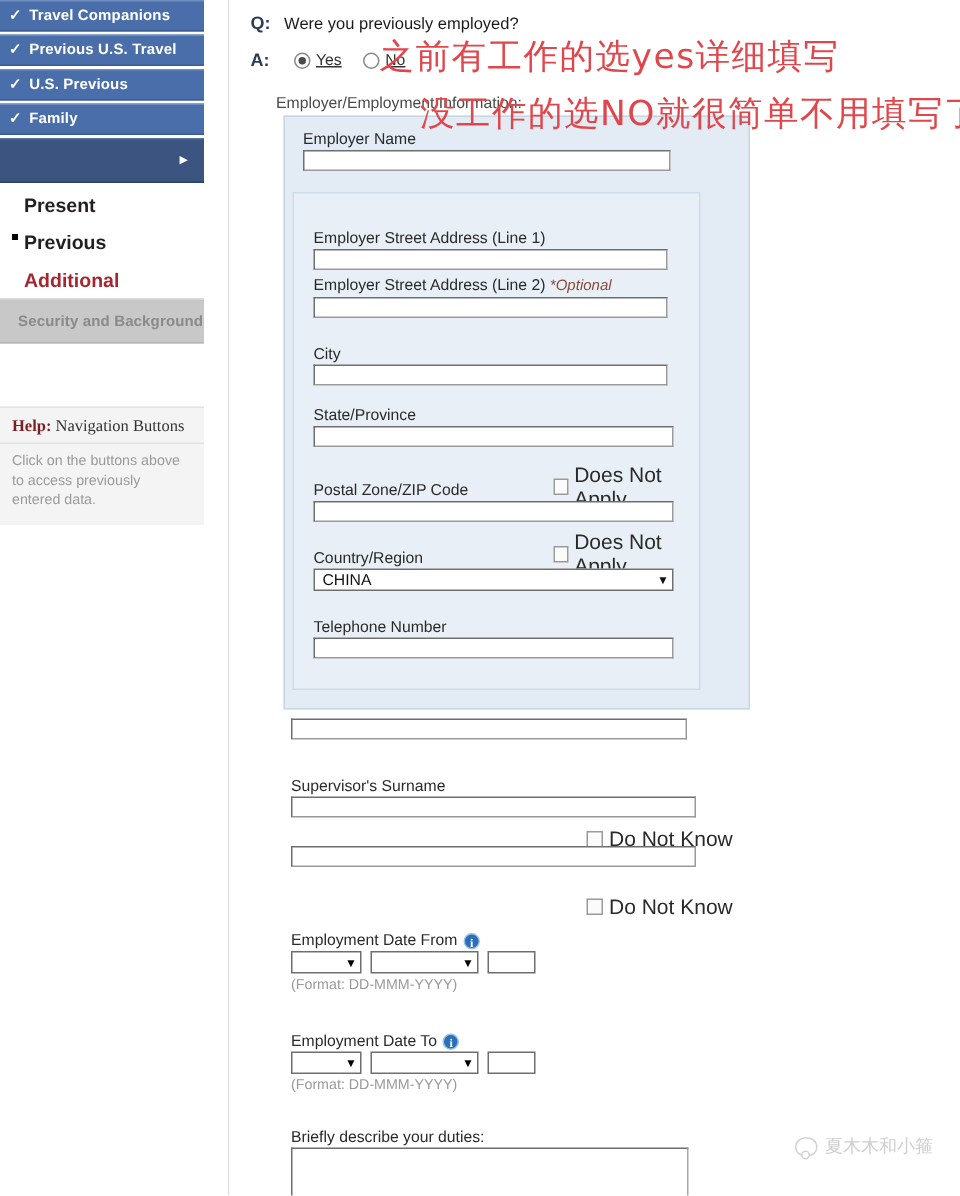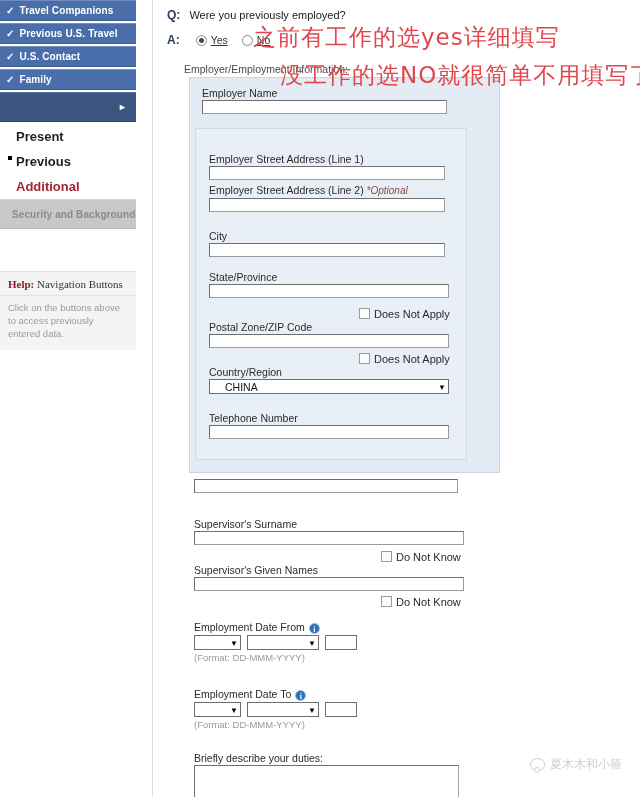--- a/index.html
+++ b/index.html
@@ -116,31 +116,31 @@
   .field-label {
     font-size: 10.5px; color: #2a2a2a; margin-bottom: 1px;
     white-space: nowrap; line-height: 12px;
   }
   .field-label .opt { color: #8a4a3c; font-style: italic; font-size: 10px; }
   .txtbox {
     height: 14px; background: #ffffff;
     border: 1px solid #6e6e6e; border-right-color:#9a9a9a; border-bottom-color:#9a9a9a;
   }
   .cbrow {
-    position: absolute; display: flex; 
-    font-size: 11px; color: #2a2a2a;
+    position: absolute; display: flex; align-items: center;
+    font-size: 14px; color: #2a2a2a; margin-left: 10px;
   }
   .cb {
     width: 11px; height: 11px; background: #fbfbfb;
     border: 1px solid #9a9a9a; margin-right: 4px; display: inline-block;
   }
   .selbox {
     height: 15px; background: #ffffff;
     border: 1px solid #6e6e6e; display: flex; align-items: center;
-    padding-left: 15px; font-size: 10.5px; color: #111; position: relative;
+    padding-left: 5px; font-size: 10.5px; color: #111; position: relative;
   }
   .selbox .caret {
     position: absolute; right: 2px; top: 50%; transform: translateY(-50%);
     font-size: 8px; color: #111;
   }
 
   .fmt-hint { font-size: 9.5px; color: #9a9a9a; }
 
   .info-icon {
     display: inline-block; width: 11px; height: 11px; border-radius: 50%;
@@ -204,21 +204,21 @@
       <span>Travel Companions</span>
     </div>
 
     <div class="nav-item">
       <span class="check">✓</span>
       <span>Previous U.S. Travel</span>
     </div>
 
     <div class="nav-item">
       <span class="check">✓</span>
-      <span>U.S. Contact</span>
+      <span>U.S. Previous</span>
     </div>
 
     <div class="nav-item">
       <span class="check">✓</span>
       <span>Family</span>
     </div>
 
     <div class="nav-item active">
       <span class="arrow">►</span>
     </div>
@@ -345,21 +345,20 @@
       <div class="field-label">Supervisor's Surname</div>
       <div class="txtbox" style="width:270px;"></div>
     </div>
 
     <div class="cbrow" style="position:absolute; left:228px; top:551px;">
       <span class="cb"></span>
       <span>Do Not Know</span>
     </div>
 
     <div class="field" style="position:absolute; left:41px; top:564px; width:270px;">
-      <div class="field-label">Supervisor's Given Names</div>
       <div class="txtbox" style="width:270px;"></div>
     </div>
 
     <div class="cbrow" style="position:absolute; left:228px; top:596px;">
       <span class="cb"></span>
       <span>Do Not Know</span>
     </div>
 
     <div style="position:absolute; left:41px; top:621px;">
       <div class="field-label">

